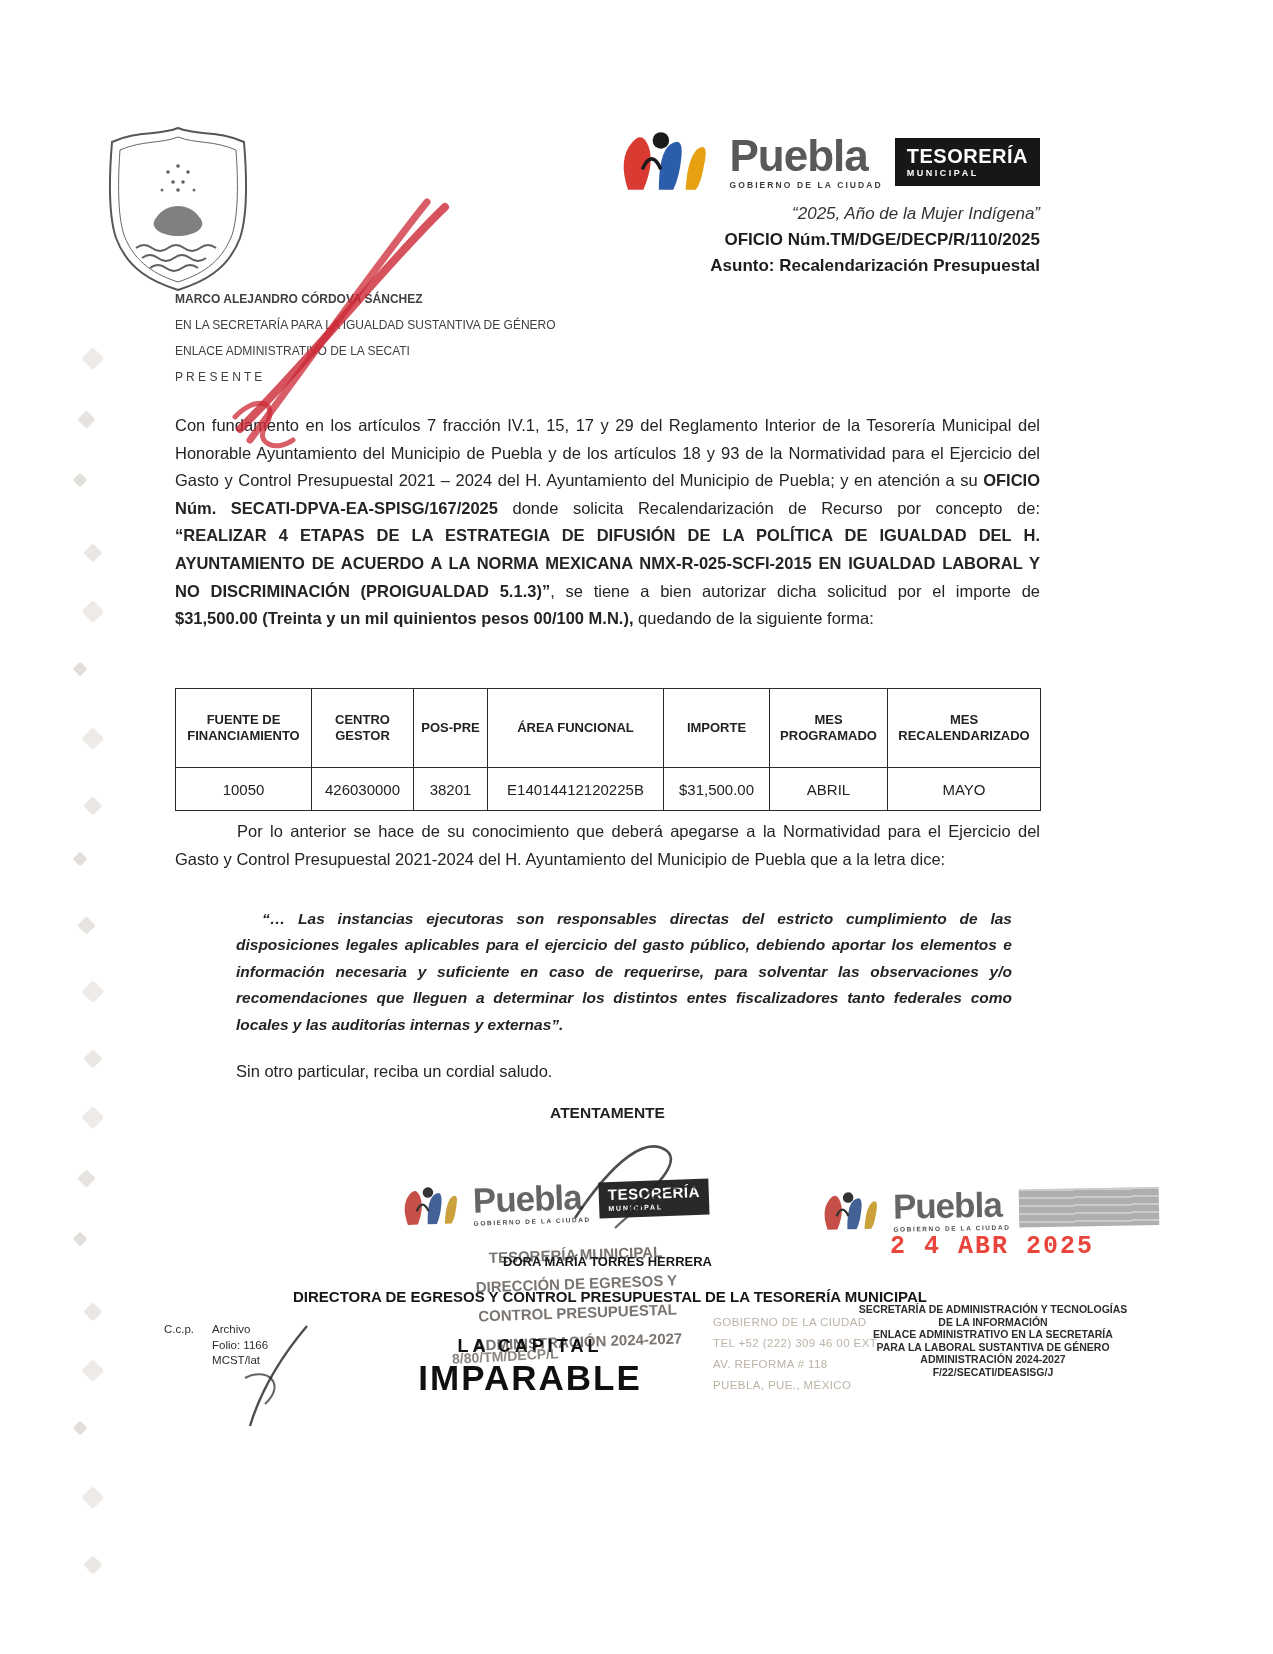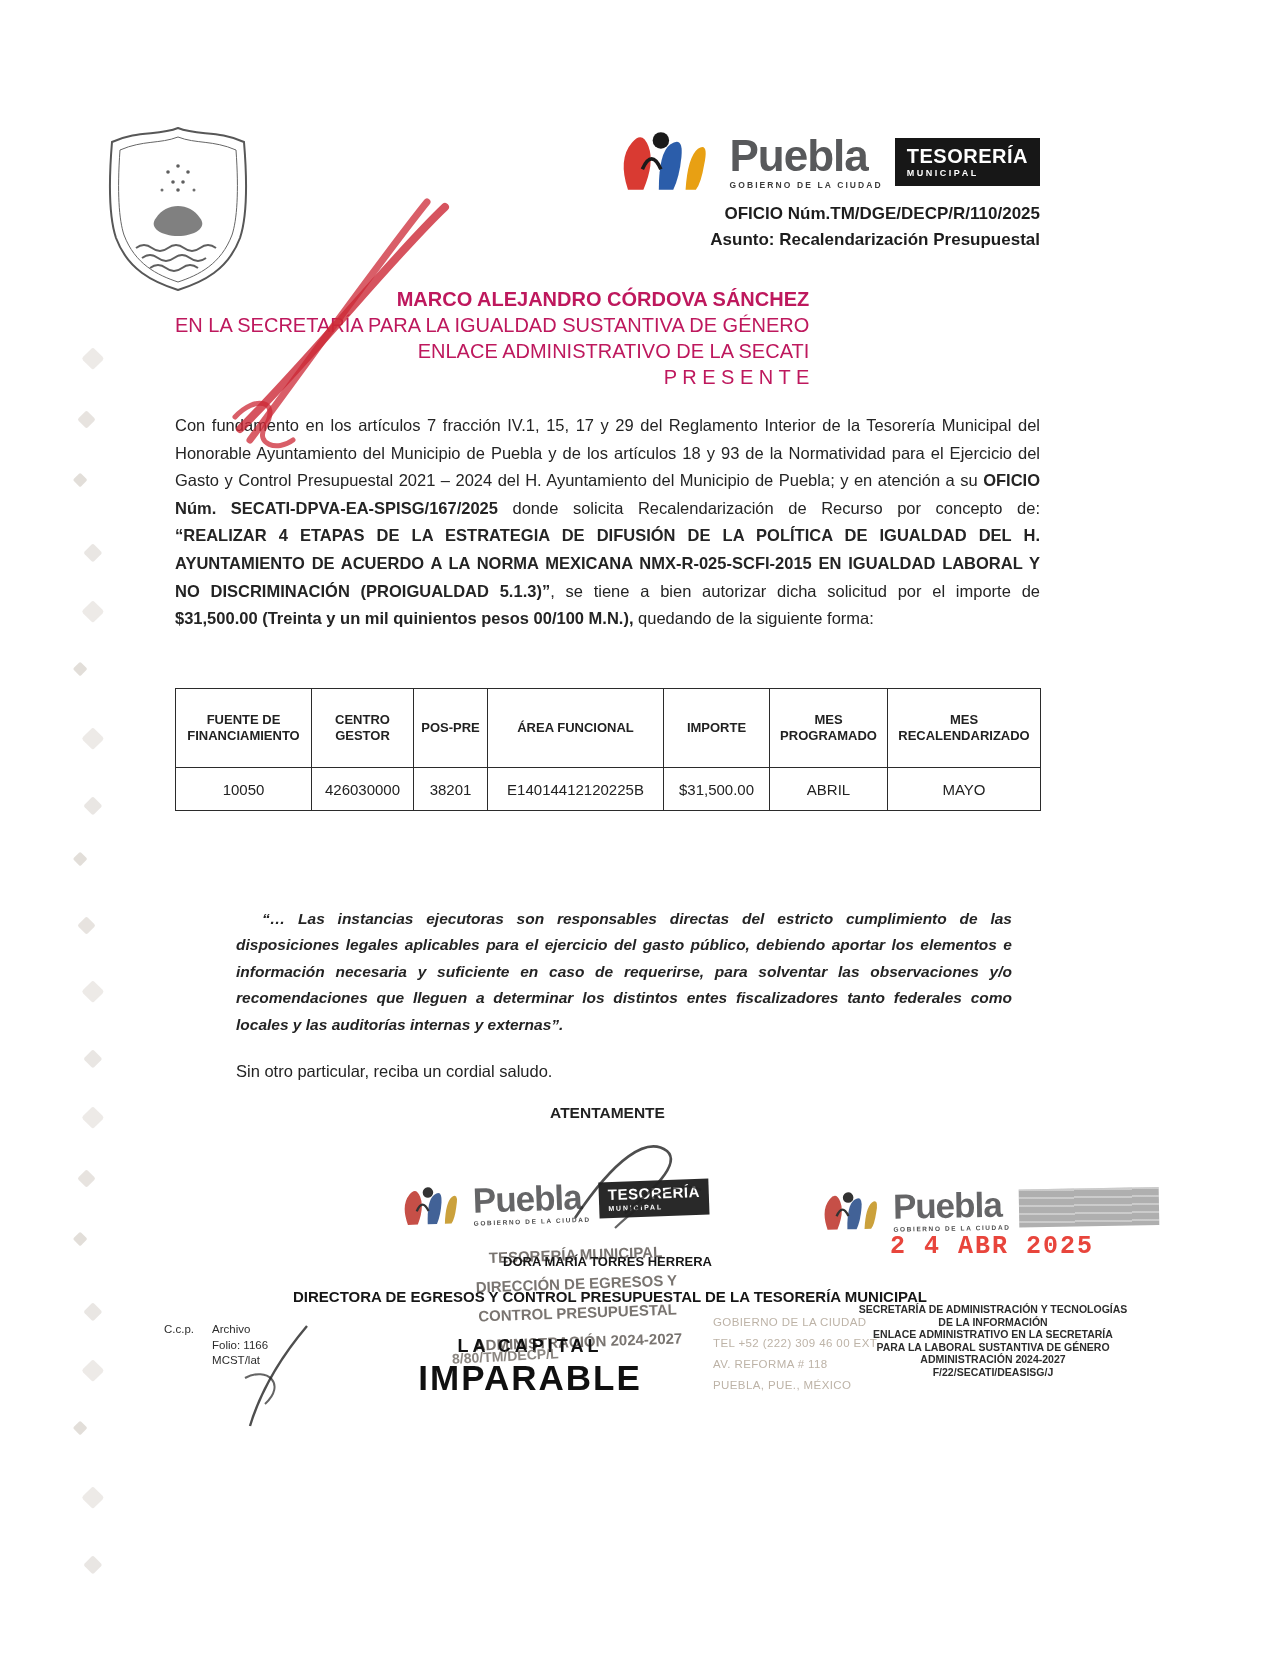--- a/index.html
+++ b/index.html
@@ -31,21 +31,21 @@
   .logo-sub{font-size:8.5px;font-weight:700;letter-spacing:2.1px;color:#3c3c3c;margin-top:3px;}
   .badge{display:inline-flex;flex-direction:column;background:#171717;color:#fff;
          padding:7px 12px;text-align:left;line-height:1.1;}
   .badge .bl1{font-size:20px;font-weight:800;letter-spacing:.5px;}
   .badge .bl2{font-size:9px;font-weight:700;letter-spacing:2.5px;margin-top:2px;}
   .motto{margin-top:6px;font-style:italic;font-size:17px;color:#333;}
   .oficio{margin-top:6px;font-weight:700;font-size:17px;color:#1d1d1d;}
   .asunto{margin-top:6px;font-weight:700;font-size:17px;color:#1d1d1d;}
 
   
-  .addressee{position:absolute;top:286px;left:175px;font-size:20px;line-height:26px;color:#be185d;text-align:right;}
+  .addressee{position:absolute;top:286px;left:175px;font-size:12px;line-height:26px;color:#404040;}
   .addressee .name{font-weight:700;}
 
   
   .p1{position:absolute;top:412px;left:175px;width:865px;font-size:16.5px;line-height:27.6px;
       text-align:justify;color:#242424;}
   .p2{position:absolute;top:818px;left:175px;width:865px;font-size:16.5px;line-height:27.6px;
       text-align:justify;text-indent:62px;color:#242424;}
   .quote{position:absolute;top:906px;left:236px;width:776px;font-size:15.5px;line-height:26.4px;
          font-weight:700;font-style:italic;text-align:justify;text-indent:26px;color:#242424;}
   .closing{position:absolute;top:1062px;left:236px;font-size:16.5px;color:#242424;}
@@ -164,20 +164,21 @@
       </span>
       <span class="logo-text">
         <span class="wordmark">Puebla</span>
         <span class="logo-sub">GOBIERNO DE LA CIUDAD</span>
       </span>
       <span class="badge">
         <span class="bl1">TESORERÍA</span>
         <span class="bl2">MUNICIPAL</span>
       </span>
     </div>
+    <div class="motto">“2025, Año de la Mujer Indígena”</div>
     <div class="oficio">OFICIO Núm.TM/DGE/DECP/R/110/2025</div>
     <div class="asunto">Asunto: Recalendarización Presupuestal</div>
   </div>
 
   <div class="addressee">
     <div class="name">MARCO ALEJANDRO CÓRDOVA SÁNCHEZ</div>
     <div>EN LA SECRETARÍA PARA LA IGUALDAD SUSTANTIVA DE GÉNERO</div>
     <div>ENLACE ADMINISTRATIVO DE LA SECATI</div>
     <div>P R E S E N T E</div>
   </div>
@@ -213,20 +214,21 @@
           <td>38201</td>
           <td>E14014412120225B</td>
           <td>$31,500.00</td>
           <td>ABRIL</td>
           <td>MAYO</td>
         </tr>
       </tbody>
     </table>
   </div>
 
+  <div class="p2">Por lo anterior se hace de su conocimiento que deberá apegarse a la Normatividad para el Ejercicio del Gasto y Control Presupuestal 2021-2024 del H. Ayuntamiento del Municipio de Puebla que a la letra dice:</div>
   <div class="quote">“… Las instancias ejecutoras son responsables directas del estricto cumplimiento de las disposiciones legales aplicables para el ejercicio del gasto público, debiendo aportar los elementos e información necesaria y suficiente en caso de requerirse, para solventar las observaciones y/o recomendaciones que lleguen a determinar los distintos entes fiscalizadores tanto federales como locales y las auditorías internas y externas”.</div>
   <div class="closing">Sin otro particular, reciba un cordial saludo.</div>
 
   <div class="atent">ATENTAMENTE</div>
 
   <svg class="sig-scribble" style="left:555px;top:1118px" width="160" height="120" viewBox="0 0 160 120">
     <path d="M20,100 C60,40 92,18 112,33 C127,46 95,75 70,95" fill="none" stroke="#222" stroke-width="2.6" opacity=".8"></path>
     <path d="M60,110 C92,80 122,60 146,72" fill="none" stroke="#222" stroke-width="2.2" opacity=".7"></path>
   </svg>
 

